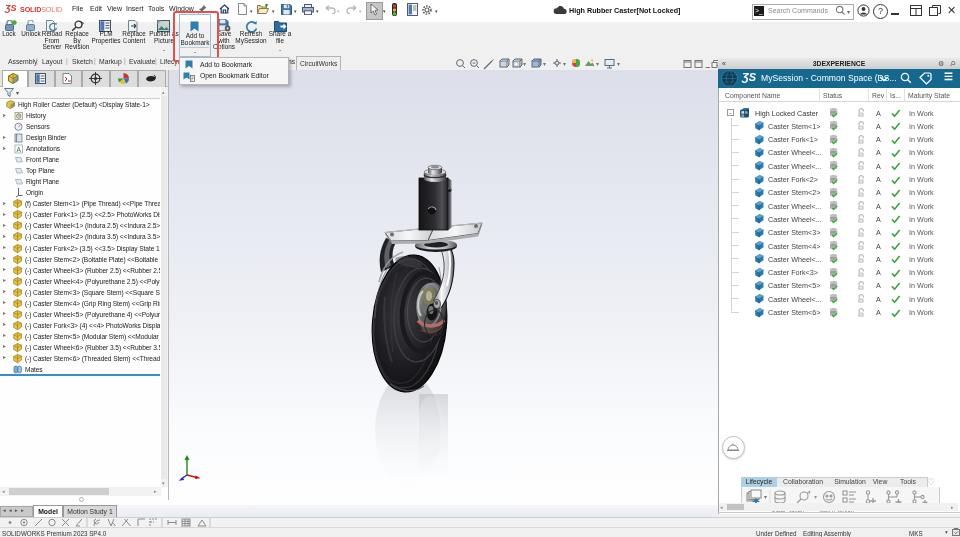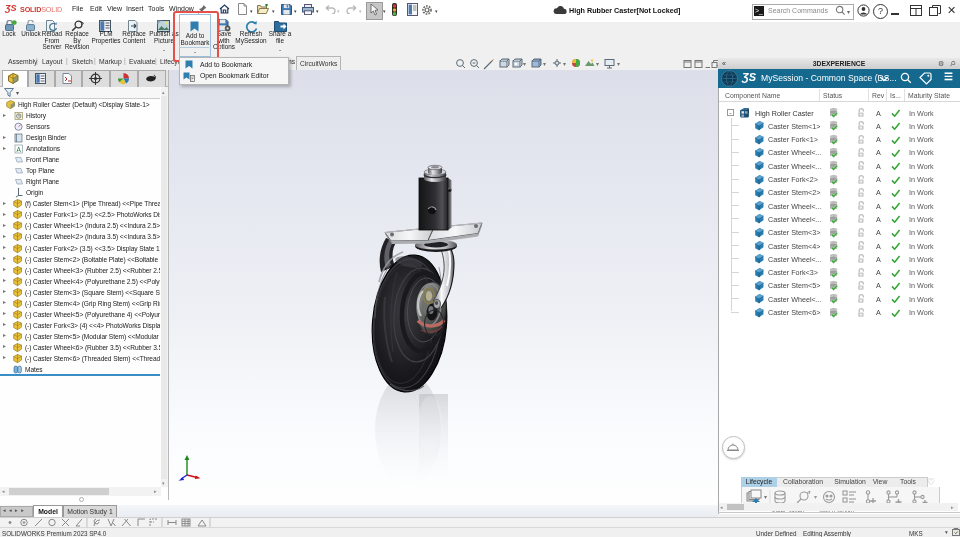--- a/index.html
+++ b/index.html
@@ -845,21 +845,21 @@
           <path d="M1 4.4 l2.6 2.8 L8.6 1" fill="none" stroke="#3aa437" stroke-width="1.6"></path>
         </g>
 </defs>
     </svg>
 <div class="a" style="left:731px;top:118px;width:1px;height:193px;background:#d5d5d5;"></div>
 <div class="a" style="left:718px;top:106.0px;width:242px;height:13px;"></div>
 <div class="a" style="left:727px;top:109.0px;width:7px;height:7px;border:1px solid #999;background:#fff;font-size:7px;line-height:5.5px;text-align:center;color:#555;box-sizing:border-box;">-</div>
 <svg class="a" style="left:739px;top:107.0px;" width="11" height="11" viewBox="0 0 10 10">
       <use href="#pcube"></use>
     </svg>
-<div class="a" style="left:755px;top:108.5px;font-size:7.2px;color:#333;">High Roller Caster</div>
+<div class="a" style="left:755px;top:108.5px;font-size:7.2px;color:#333;">High Locked Caster</div>
 <svg class="a" style="left:829px;top:107.0px;" width="10" height="11" viewBox="0 0 10 11">
       <use href="#statico"></use>
     </svg>
 <svg class="a" style="left:856px;top:108.0px;" width="10" height="9" viewBox="0 0 10 9">
       <use href="#lockico"></use>
     </svg>
 <div class="a" style="left:876px;top:108.5px;font-size:7.2px;color:#444;">A</div>
 <svg class="a" style="left:891px;top:109.0px;" width="10" height="8" viewBox="0 0 10 8">
       <use href="#chk"></use>
     </svg>

